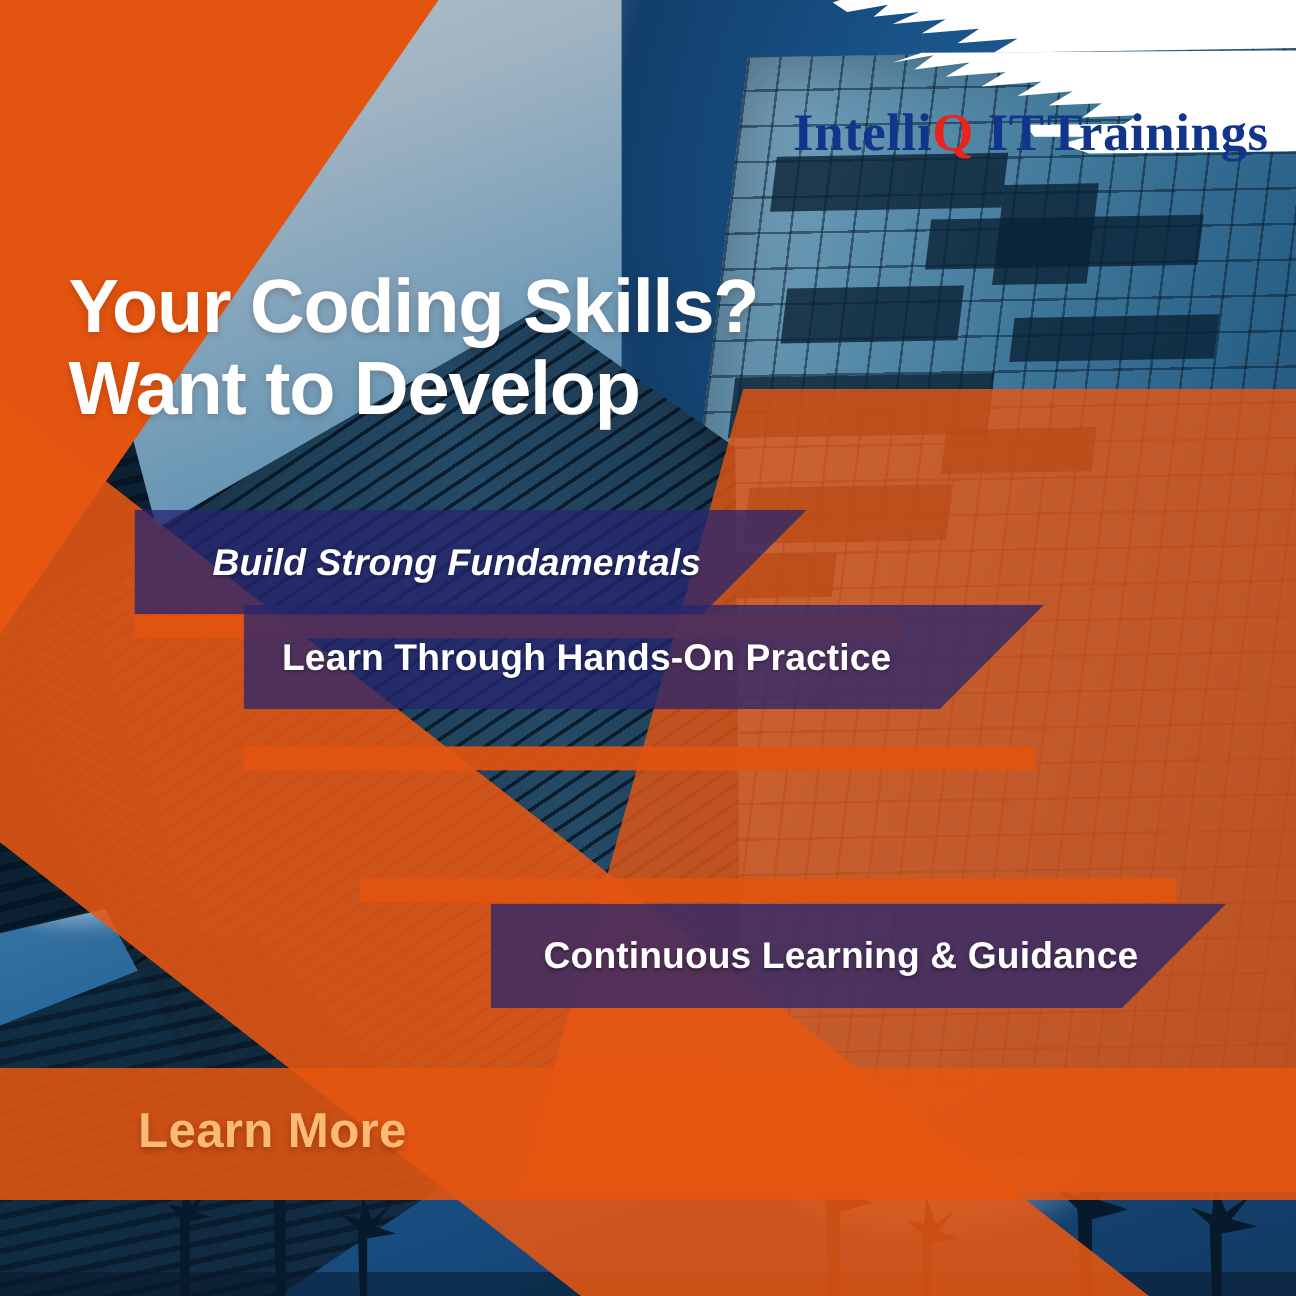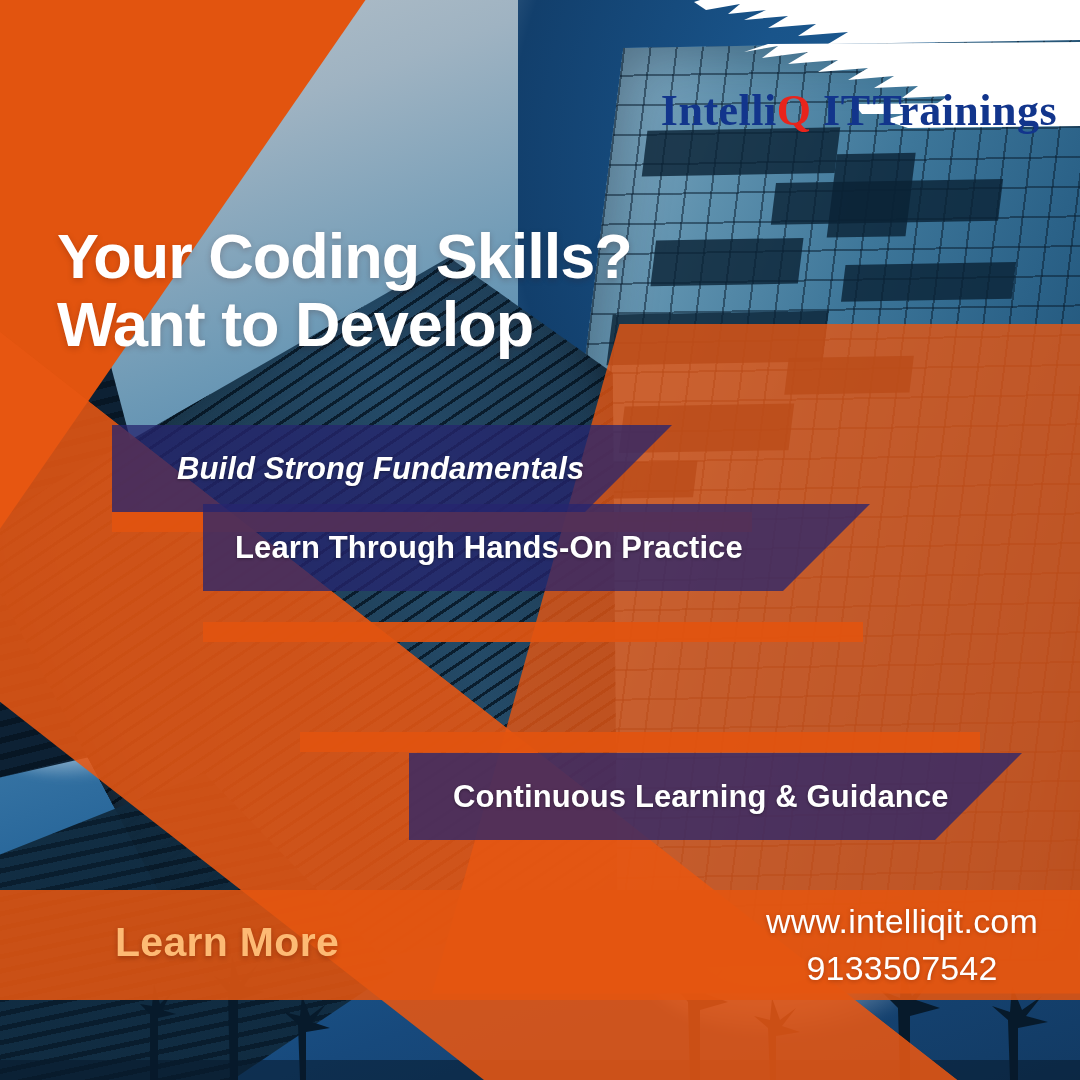--- a/index.html
+++ b/index.html
@@ -275,18 +275,14 @@
 
 
     <div class="bar" style="left:397px; top:753px; width:613px; padding-left:44px;margin-left:12px;">
       <span class="bar-label">Continuous Learning &amp; Guidance</span>
     </div>
 
   </div>
 
   <div class="learn-more">Learn More</div>
 
-  <div class="contact">
-    <div>www.intelliqit.com</div>
-    <div>9133507542</div>
-  </div>
 
 </div>
 
 </body></html>

